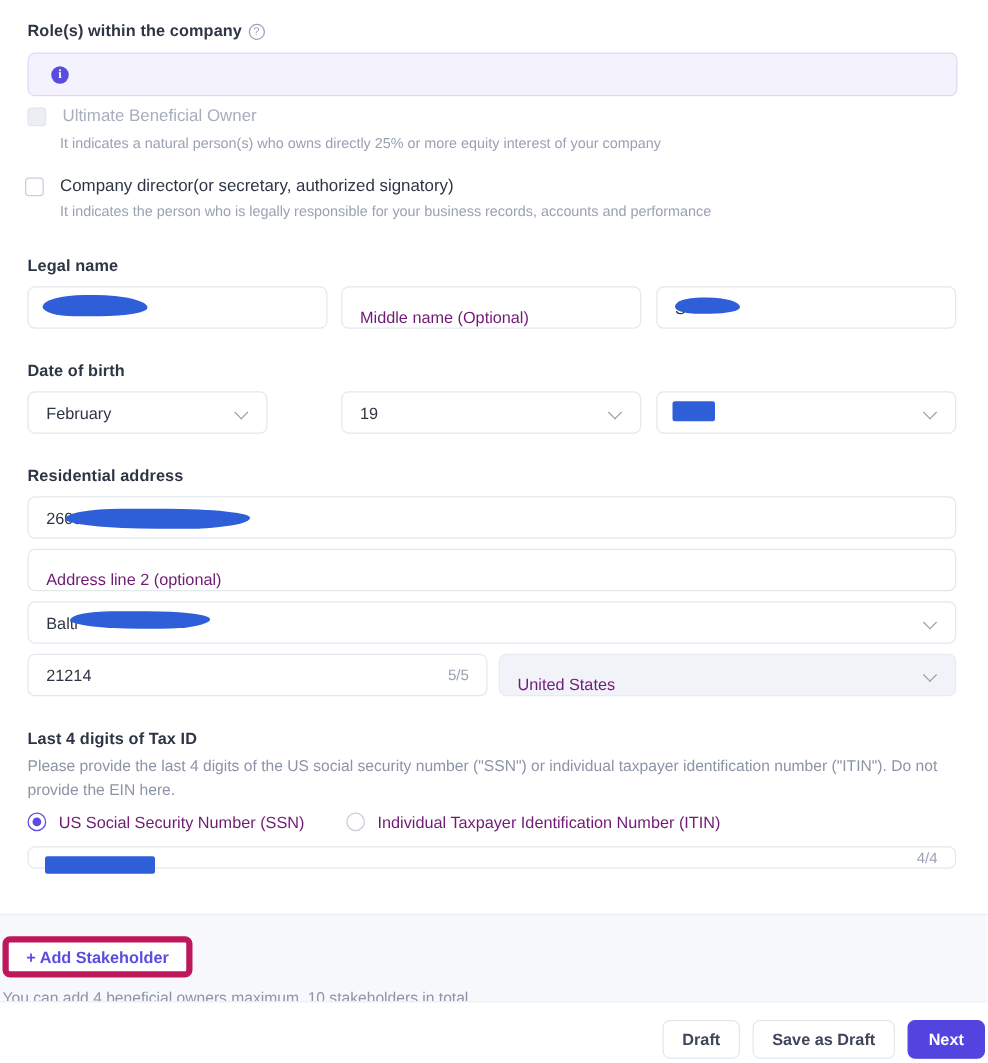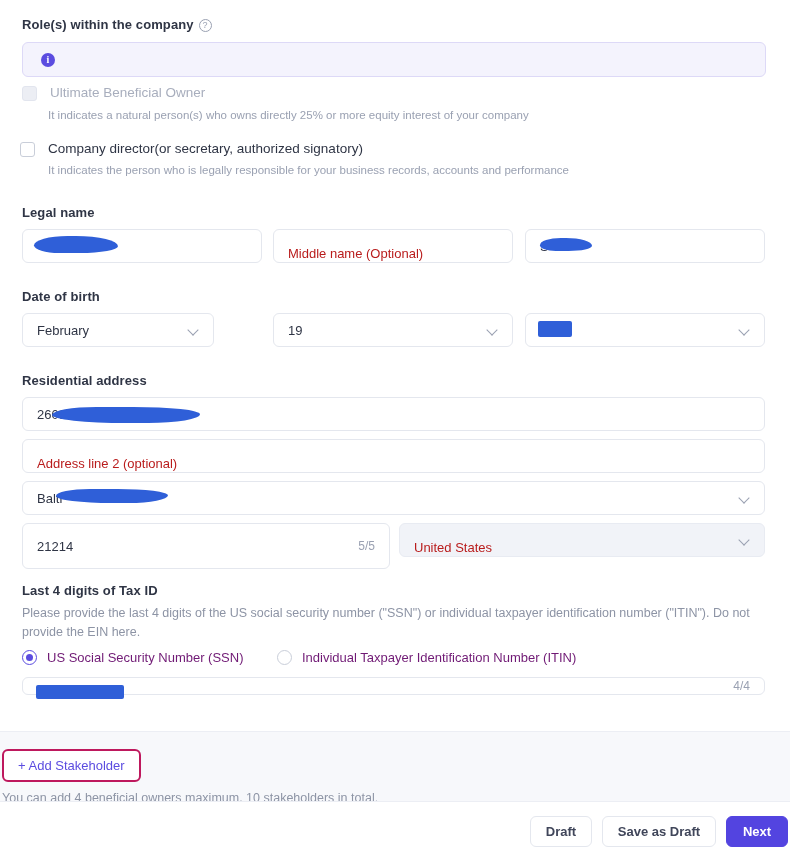--- a/index.html
+++ b/index.html
@@ -50,21 +50,21 @@
     border: 1px solid #e4e7ee;
     border-radius: 6px;
     display: flex;
     align-items: center;
     padding: 0 14px;
     font-size: 13px;
     color: #2f3545;
   }
   .field.disabled { background: #f1f3f8; border-color: #e8ebf2; }
 
-  .field .ph { color: #b91c1c; margin-top: 15px; }
+  .field .ph { color: #701a75; margin-top: 15px; }
   .field .val { color: #2f3545; }
   .field .counter {
     margin-left: auto;
     color: #9aa1b2;
     font-size: 12px;
   }
 
   .chev {
     margin-left: auto;
     width: 11px;
@@ -189,25 +189,25 @@
     background: #f7f8fb;
     border-top: 1px solid #eceef4;
     overflow: hidden;
   }
   #addbtn {
     position: absolute;
     left: 2px; top: 749px;
     height: 33px;
     padding: 4px 14px;
     background: #ffffff;
-    border: 2px solid #be185d;
+    border: 5px solid #be185d;
     border-radius: 6px;
     color: #5b4ce0;
     font-size: 13px;
-    font-weight: normal;
+    font-weight: bold;
     display: flex;
     align-items: center;
     cursor: pointer;
     font-family: "Liberation Sans", sans-serif;
   }
   #addnote {
     position: absolute;
     left: 2px; top: 791px;
     font-size: 12.5px;
     color: #8d94a5;
@@ -317,21 +317,21 @@
   <div class="field" style="left:22px;top:439px;width:743px;height:34px;">
     <span class="ph">Address line 2 (optional)</span>
   </div>
 
   <div class="field" style="left:22px;top:481px;width:743px;height:34px;">
     <span class="val">Balti</span>
     <span class="chev"></span>
   </div>
   <div class="redact r2" style="left:56px;top:489px;width:112px;height:14px;"></div>
 
-  <div class="field" style="left:22px;top:523px;width:368px;height:46px;text-align:center;">
+  <div class="field" style="left:22px;top:523px;width:368px;height:34px;text-align:center;">
     <span class="val">21214</span>
     <span class="counter">5/5</span>
   </div>
 
   <div class="field disabled" style="left:399px;top:523px;width:366px;height:34px;">
     <span class="ph">United States</span>
     <span class="chev"></span>
   </div>
 
   <div class="section-label" style="position:absolute;left:22px;top:583px;">Last 4 digits of Tax ID</div>

